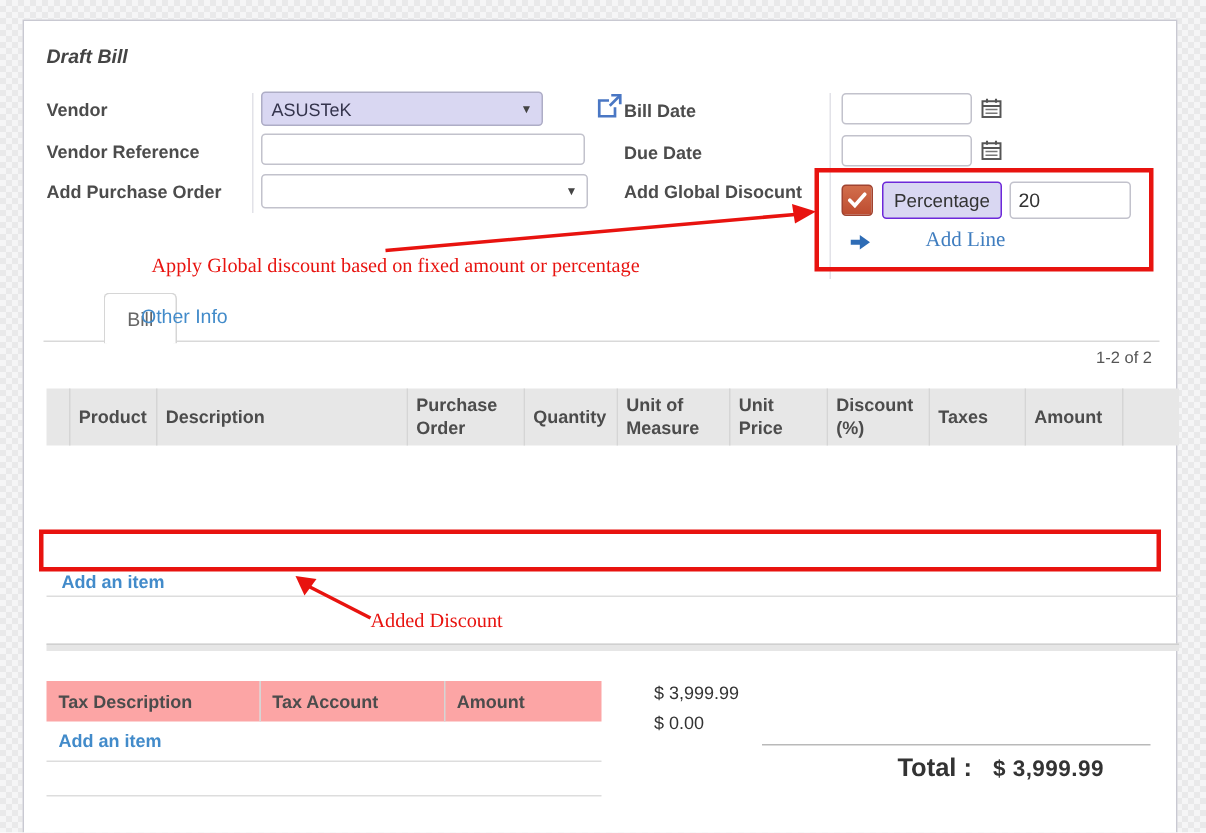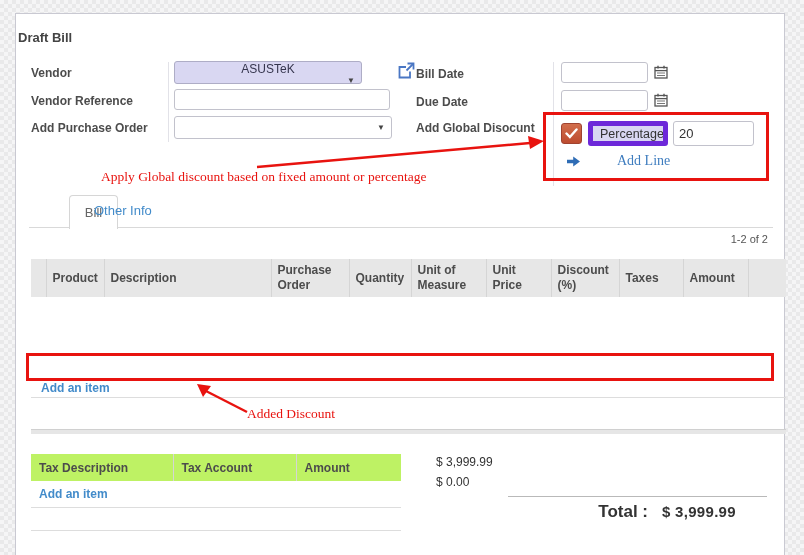--- a/index.html
+++ b/index.html
@@ -15,21 +15,21 @@
   .title { font-weight:bold; color:#444; font-size:13px; }
   .vsep { width:1px; background:#e2e2e8; }
   .sel { background:#d9d7f2; border:1px solid #aeadc6; border-radius:3px;
          display:flex; align-items:center; padding:0 6px; color:#35354d; cursor:pointer; }
   .sel .caret { margin-left:auto; font-size:8px; color:#444; }
   .sel.white { background:#fff; border-color:#c2c2cc; }
   .inp { background:#fff; border:1px solid #c2c2cc; border-radius:3px; padding:4px 5px;
          font-family:"Liberation Sans", sans-serif; font-size:12px; color:#333; }
   .blink { color:#428bca; font-weight:bold; cursor:pointer; }
   
-  .combo { display:flex; border:5px solid #6d28d9; border-radius:3px; overflow:hidden; background:#d9d7f2; cursor:pointer;gap:28px; }
+  .combo { display:flex; border:1px solid #6d28d9; border-radius:3px; overflow:hidden; background:#d9d7f2; cursor:pointer;gap:28px; }
   .combo .val { flex:1; display:flex; align-items:center; padding:0 7px; color:#333; font-size:12.5px; }
   .combo .btn { width:17px; border-left:1px solid #9a9aae; background:linear-gradient(#fefefe,#d2d2d2);
                 display:flex; align-items:center; justify-content:center; font-size:8px; color:#333; }
   .checkbox { background:linear-gradient(#d26e4c,#bd4c30); border:1px solid #a04330; border-radius:3px;
               display:flex; align-items:center; justify-content:center; cursor:pointer; }
   
   .tabbar { border-bottom:1px solid #d9d9d9; }
   .tab-active { background:#fff; border:1px solid #d6d6d6; border-bottom:none; border-radius:4px 4px 0 0;
                 display:flex; align-items:center; justify-content:center; color:#666; font-size:13px; cursor:pointer;margin-left:40px; }
   .tab-plain { color:#428bca; font-size:13px; cursor:pointer; }
@@ -39,21 +39,21 @@
   #bill-table th { background:#e7e7e7; color:#4c4c4c; font-weight:bold; text-align:left;
                    padding:3px 6px; border-right:1px solid #d5d5d5; font-size:12px; vertical-align:middle; line-height:15px; }
   #bill-table th:last-child { border-right:none; }
   #bill-table td { padding:4px 6px; vertical-align:top; font-size:12px; color:#3a3a3a;
                    border-bottom:1px solid #e4e4e4; line-height:19px; }
   .purple { background:#d1cff2; }
   .grayc  { background:#ebebeb; }
   .handle { background:#f2f2f2; border-right:1px solid #e0e0e0; }
   .dot { display:inline-block; width:5px; height:5px; border-radius:50%; background:#cfcfcf; }
   .num { text-align:right; }
-  #tax-table th { background:#bef264; color:#4c4c4c; font-weight:bold; text-align:left;
+  #tax-table th { background:#fca5a5; color:#4c4c4c; font-weight:bold; text-align:left;
                   padding:5px 8px; border-right:1px solid #d5d5d5; font-size:12px; }
   #tax-table th:last-child { border-right:none; }
   .hrow { border-bottom:1px solid #ddd; }
   
   .note { color:#e8130f; font-family:"Liberation Serif", serif; font-size:13.5px; white-space:nowrap; }
   .redbox { border:3px solid #e8130f; pointer-events:none; z-index:40; }
   .overlay { pointer-events:none; z-index:45; }
   
   .trow { display:flex; align-items:baseline; }
   .trow .tl { flex:1; text-align:right; font-weight:bold; color:#4c4c4c; padding-right:14px; }
@@ -62,28 +62,28 @@
   .big .tl { font-size:17px; color:#333; padding-right:14px; }
   .big .tv { font-size:15px; font-weight:bold; letter-spacing:0.3px; }
   svg { display:block; }
 </style>
 </head>
 <body>
 
 <div class="page">
   <div class="sheet">
 
-    <div class="abs title" style="left:2px;top:16px;">Draft Bill</div>
+    <div class="abs title" style="left:15px;top:16px;font-style:italic;">Draft Bill</div>
 
     <div class="abs lbl" style="left:15px;top:52px;">Vendor</div>
     <div class="abs lbl" style="left:15px;top:80px;">Vendor Reference</div>
     <div class="abs lbl" style="left:15px;top:107px;">Add Purchase Order</div>
     <div class="abs vsep" style="left:152px;top:48px;height:80px;"></div>
 
-    <div class="abs sel" style="left:158px;top:47px;width:188px;height:23px;flex-direction:column;">
+    <div class="abs sel" style="left:158px;top:47px;width:188px;height:23px;">
       <span>ASUSTeK</span>
       <span class="caret">▼</span>
     </div>
     <span class="abs" style="left:382px;top:48px;">
       <svg width="17" height="17" viewBox="0 0 17 17">
         <path d="M12 9.5v6H1.5V5H8" fill="none" stroke="#4a77c4" stroke-width="1.8"></path>
         <path d="M9.5 1.5h6v6" fill="none" stroke="#4a77c4" stroke-width="1.8"></path>
         <path d="M15 2L8.5 8.5" fill="none" stroke="#4a77c4" stroke-width="1.8"></path>
       </svg>
     </span>

